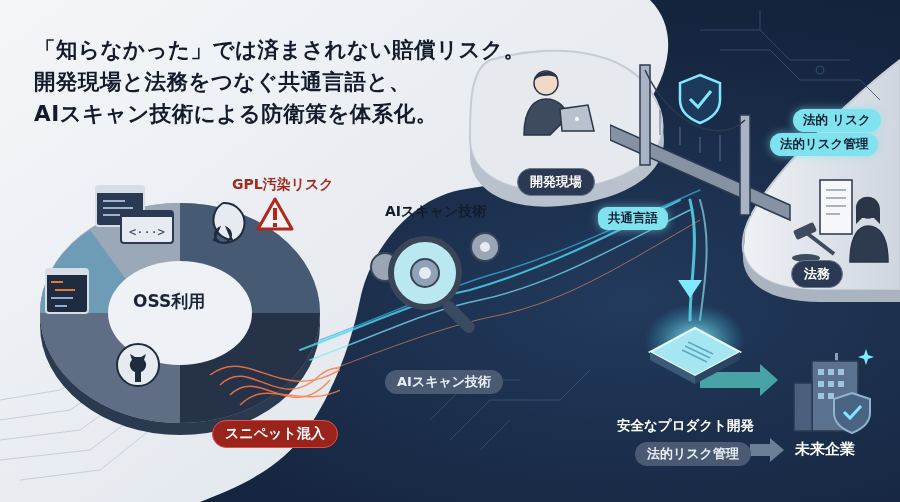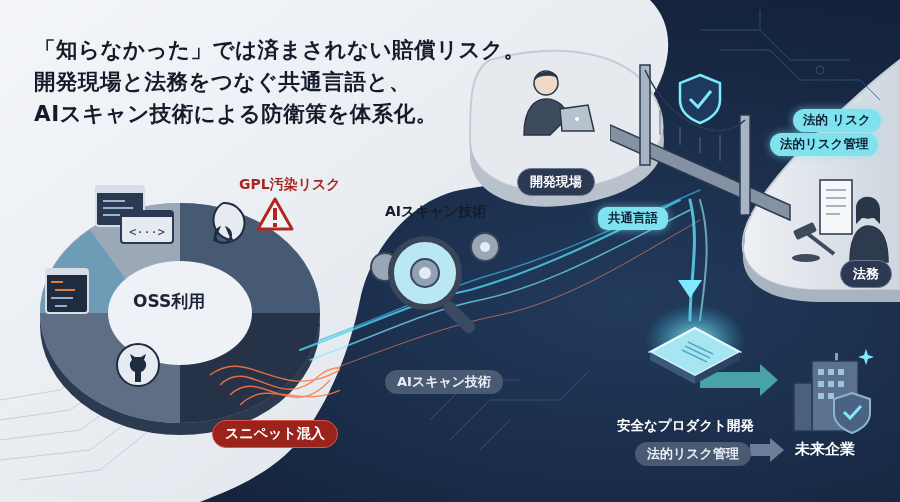--- a/index.html
+++ b/index.html
@@ -129,21 +129,21 @@
     <path d="M15,12 L17,18 C14,20 14,26 18,29 L20,30 L20,40 L26,40 L26,30 L28,29 C32,26 32,20 29,18 L31,12 L26,15 L20,15 Z" fill="#1f2b3e"></path>
   </svg>
 
   <svg width="40" height="36" style="left:255px;top:196px;" viewBox="0 0 40 36">
     <path d="M20,3 L37,33 L3,33 Z" fill="#f3f4f6" stroke="#b3261e" stroke-width="3" stroke-linejoin="round"></path>
     <rect x="18" y="12" width="4" height="12" fill="#b3261e"></rect>
     <rect x="18" y="27" width="4" height="4" fill="#b3261e"></rect>
   </svg>
 
   <div class="label" style="left:133px;top:290px;font-size:17px;color:#1a2436;">OSS利用</div>
-  <div class="label" style="left:239px;top:176px;font-size:14px;color:#a5271e;text-align:right;">GPL汚染リスク</div>
+  <div class="label" style="left:232px;top:176px;font-size:14px;color:#a5271e;text-align:right;">GPL汚染リスク</div>
   <div class="pill pill-red" style="left:212px;top:420px;">スニペット混入</div>
 
   <svg width="900" height="502" style="left:0;top:0;" viewBox="0 0 900 502">
     <g fill="none" stroke-linecap="round">
       <path d="M300,350 C380,320 420,300 470,290 C540,270 600,240 680,200" stroke="#4fd8f0" stroke-width="2" opacity="0.8"></path>
       <path d="M310,360 C390,330 430,310 480,300 C550,285 610,250 690,210" stroke="#7fe9ff" stroke-width="1.5" opacity="0.7"></path>
       <path d="M320,340 C400,310 440,290 490,275 C560,255 620,225 700,190" stroke="#3bb4e0" stroke-width="1.5" opacity="0.7"></path>
       <path d="M330,370 C410,340 450,325 500,315 C570,300 630,260 700,220" stroke="#ff8a5a" stroke-width="1" opacity="0.6"></path>
       <path d="M690,200 C700,240 690,280 690,320" stroke="#5fe2f5" stroke-width="3" opacity="0.8"></path>
       <path d="M700,200 C712,240 705,280 700,320" stroke="#9ff4ff" stroke-width="2" opacity="0.6"></path>
@@ -207,21 +207,21 @@
         <path d="M36,28 H56"></path>
         <path d="M36,36 H50"></path>
       </g>
     <circle cx="78" cy="30" r="10" fill="#f1d9c8" stroke="#2a3548" stroke-width="1.5"></circle>
     <path d="M66,32 C64,14 92,14 90,34 L90,46 L84,40 L72,40 L66,46 Z" fill="#2a3548"></path>
     <path d="M60,84 C60,56 70,48 78,48 C88,48 98,56 98,84 Z" fill="#2e3a4e" stroke="#2a3548" stroke-width="1.5"></path>
     <rect x="4" y="48" width="22" height="10" rx="2" fill="#3e4a5e" transform="rotate(-25 15 53)"></rect>
     <path d="M18,56 L44,76" stroke="#3e4a5e" stroke-width="4"></path>
     <ellipse cx="16" cy="80" rx="14" ry="4" fill="#3e4a5e"></ellipse>
   </svg>
-  <div class="pill pill-dark" style="left:840px;top:260px;">法務</div>
+  <div class="pill pill-dark" style="left:791px;top:260px;">法務</div>
 
   <svg width="110" height="100" style="left:640px;top:300px;" viewBox="0 0 110 100">
     <ellipse cx="55" cy="40" rx="50" ry="36" fill="url(#glowC)"></ellipse>
     <path d="M55,28 L100,52 L55,76 L10,52 Z" fill="#a6e6f2" stroke="#e8fbff" stroke-width="2"></path>
     <path d="M10,52 L10,60 L55,84 L55,76 Z" fill="#3b5a78"></path>
     <path d="M100,52 L100,60 L55,84 L55,76 Z" fill="#2a4462"></path>
     <g stroke="#5aa9c4" stroke-width="1.5">
         <path d="M45,46 L70,58"></path>
         <path d="M42,50 L67,62"></path>
         <path d="M48,42 L73,54"></path>

